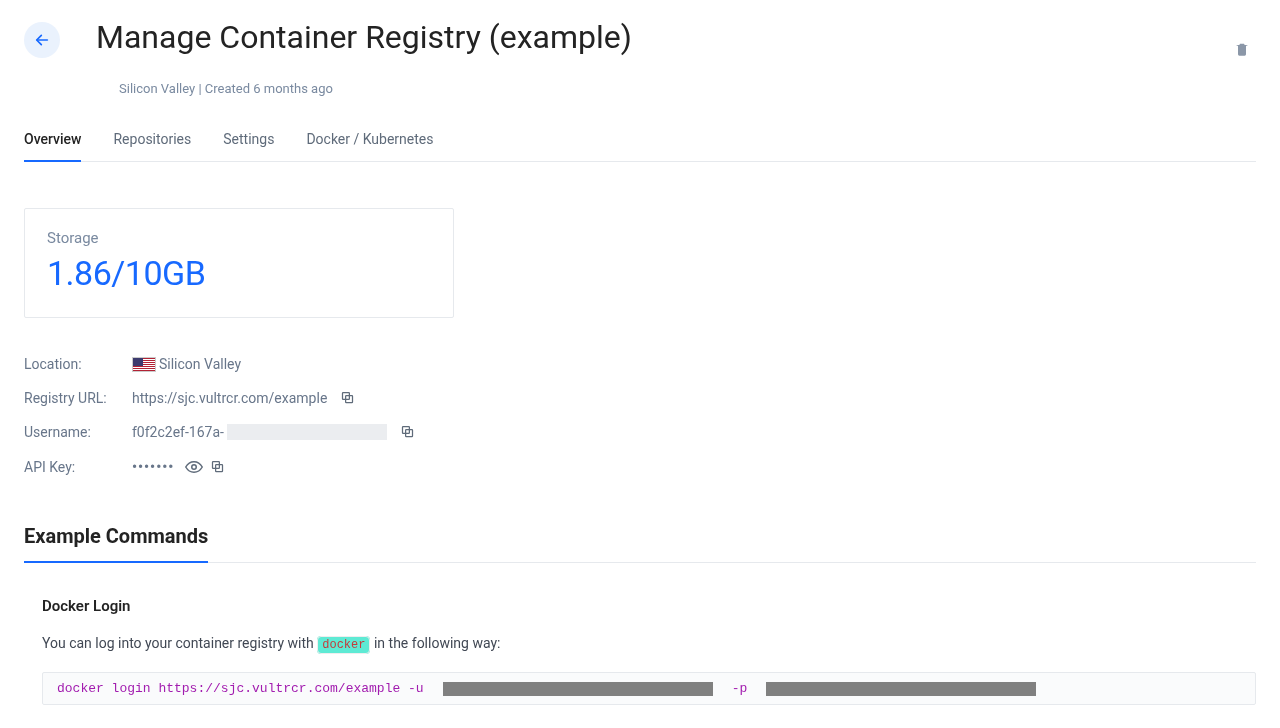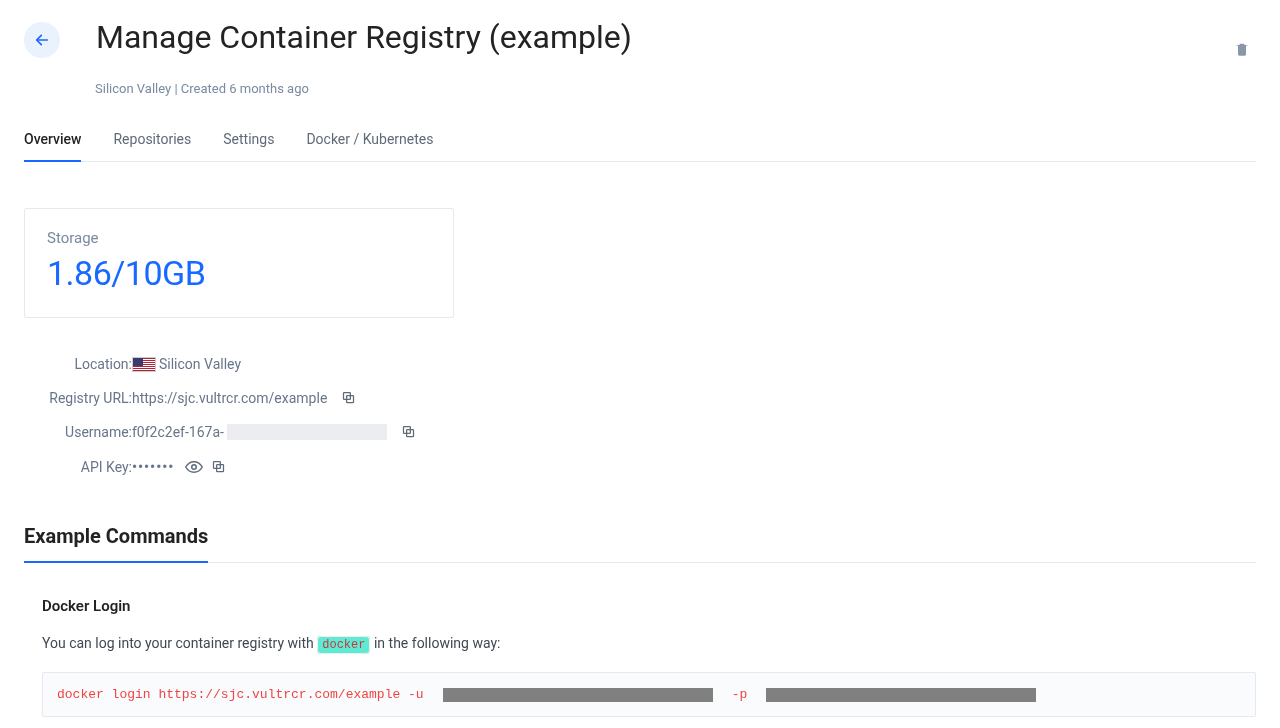--- a/index.html
+++ b/index.html
@@ -35,21 +35,21 @@
     font-size: 32px;
     font-weight: 400;
     color: #232323;
     line-height: 1.2;
     margin-top: 6px;
   }
   .subtitle {
     margin-top: 14px;
     font-size: 13px;
     color: #7a8aa0;
-    margin-left: 71px;
+    margin-left: 95px;
   }
   .trash-btn {
     margin-left: auto;
     padding: 6px;
     cursor: pointer;
     color: #8b97a8;
     margin-top: 22px;
   }
   .tabs {
     display: flex;
@@ -90,21 +90,20 @@
   }
   .storage-value {
     font-size: 34px;
     color: #1769ff;
     font-weight: 400;
     margin-top: 6px;
     letter-spacing: -0.5px;
   }
   .kv-block {
     margin-top: 38px;
-    text-align: right;
   }
   .kv-row {
     display: flex;
     align-items: center;
     margin-bottom: 18px;
     font-size: 14px;
   }
   .kv-label {
     width: 108px;
     color: #68768a;
@@ -190,24 +189,24 @@
     padding: 1px 4px;
     border: 1px solid #eee;
     border-radius: 4px;
     font-size: 12px;
   }
   .code-block {
     margin-top: 20px;
     border: 1px solid #e6e9ed;
     background: #fafbfc;
     border-radius: 2px;
-    padding: 14px 14px;
+    padding: 8px 14px;
     font-family: "SFMono-Regular", Consolas, "Liberation Mono", Menlo, monospace;
     font-size: 13px;
-    color: #ef4444;
+    color: #a21caf;
     display: flex;
     align-items: center;
     gap: 19px;
     overflow-x: auto;
     white-space: nowrap;
   }
   .code-block .grey-bar {
     display: inline-block;
     height: 14px;
     background: #808080;

